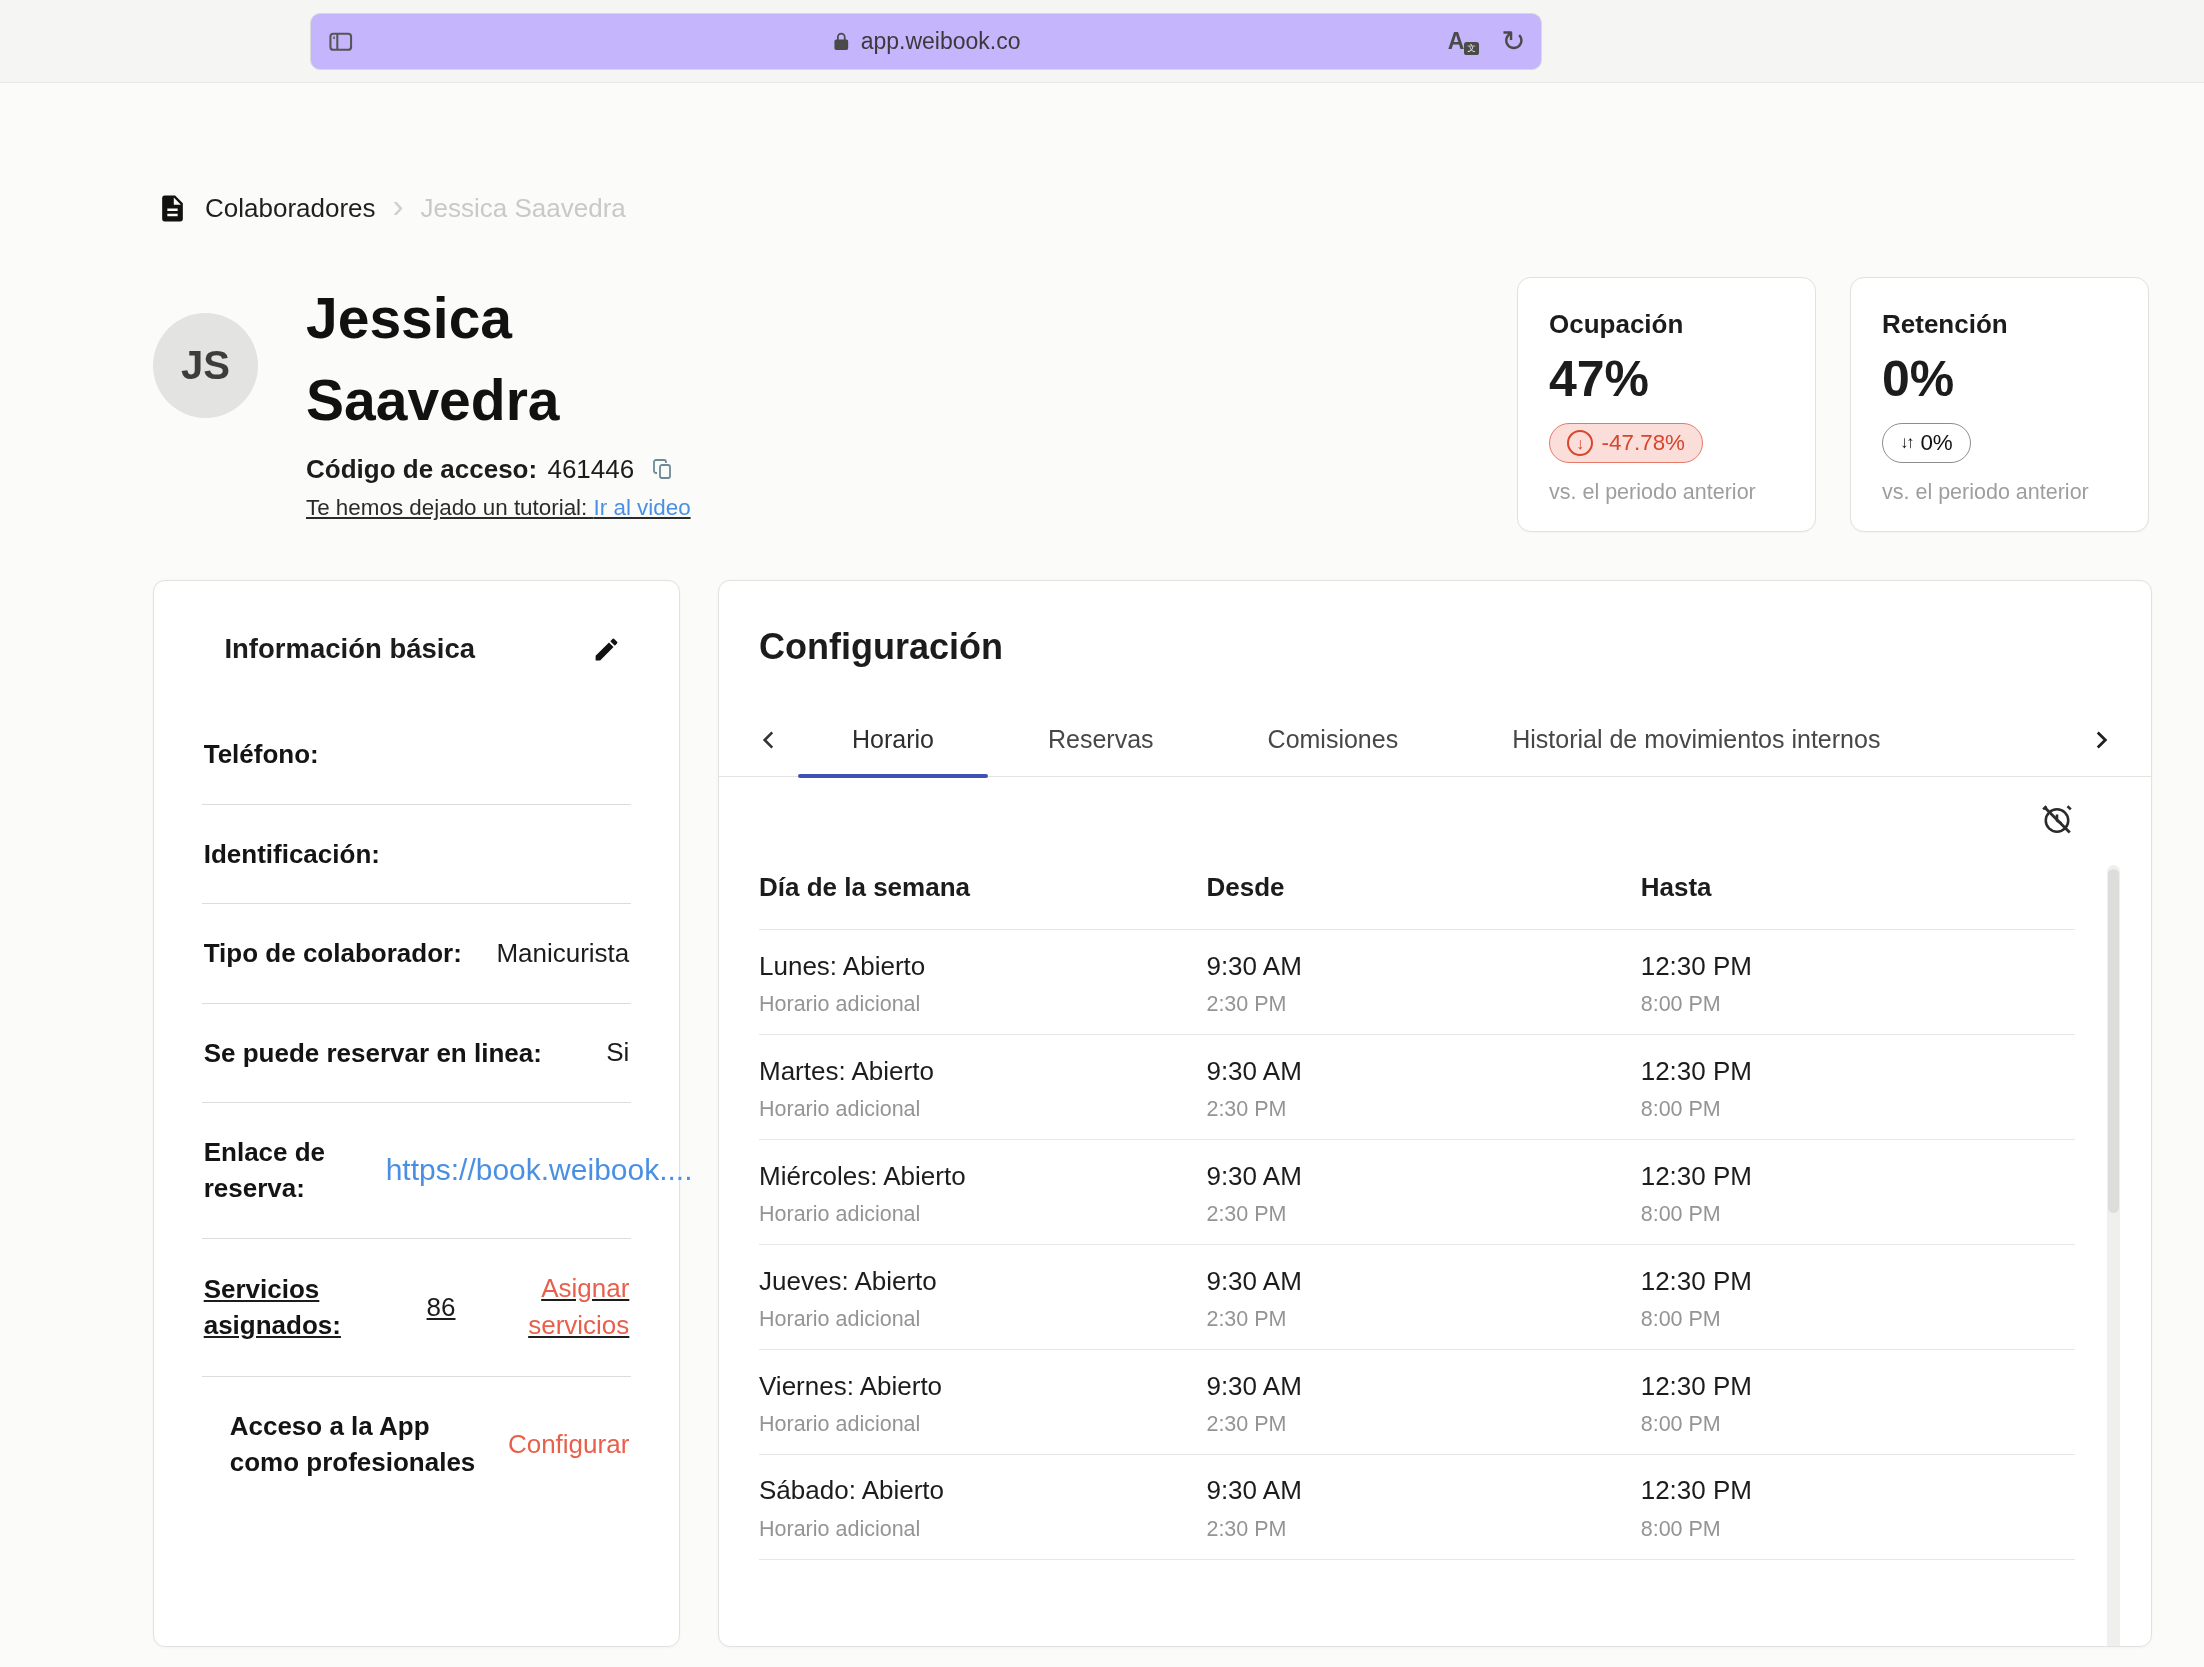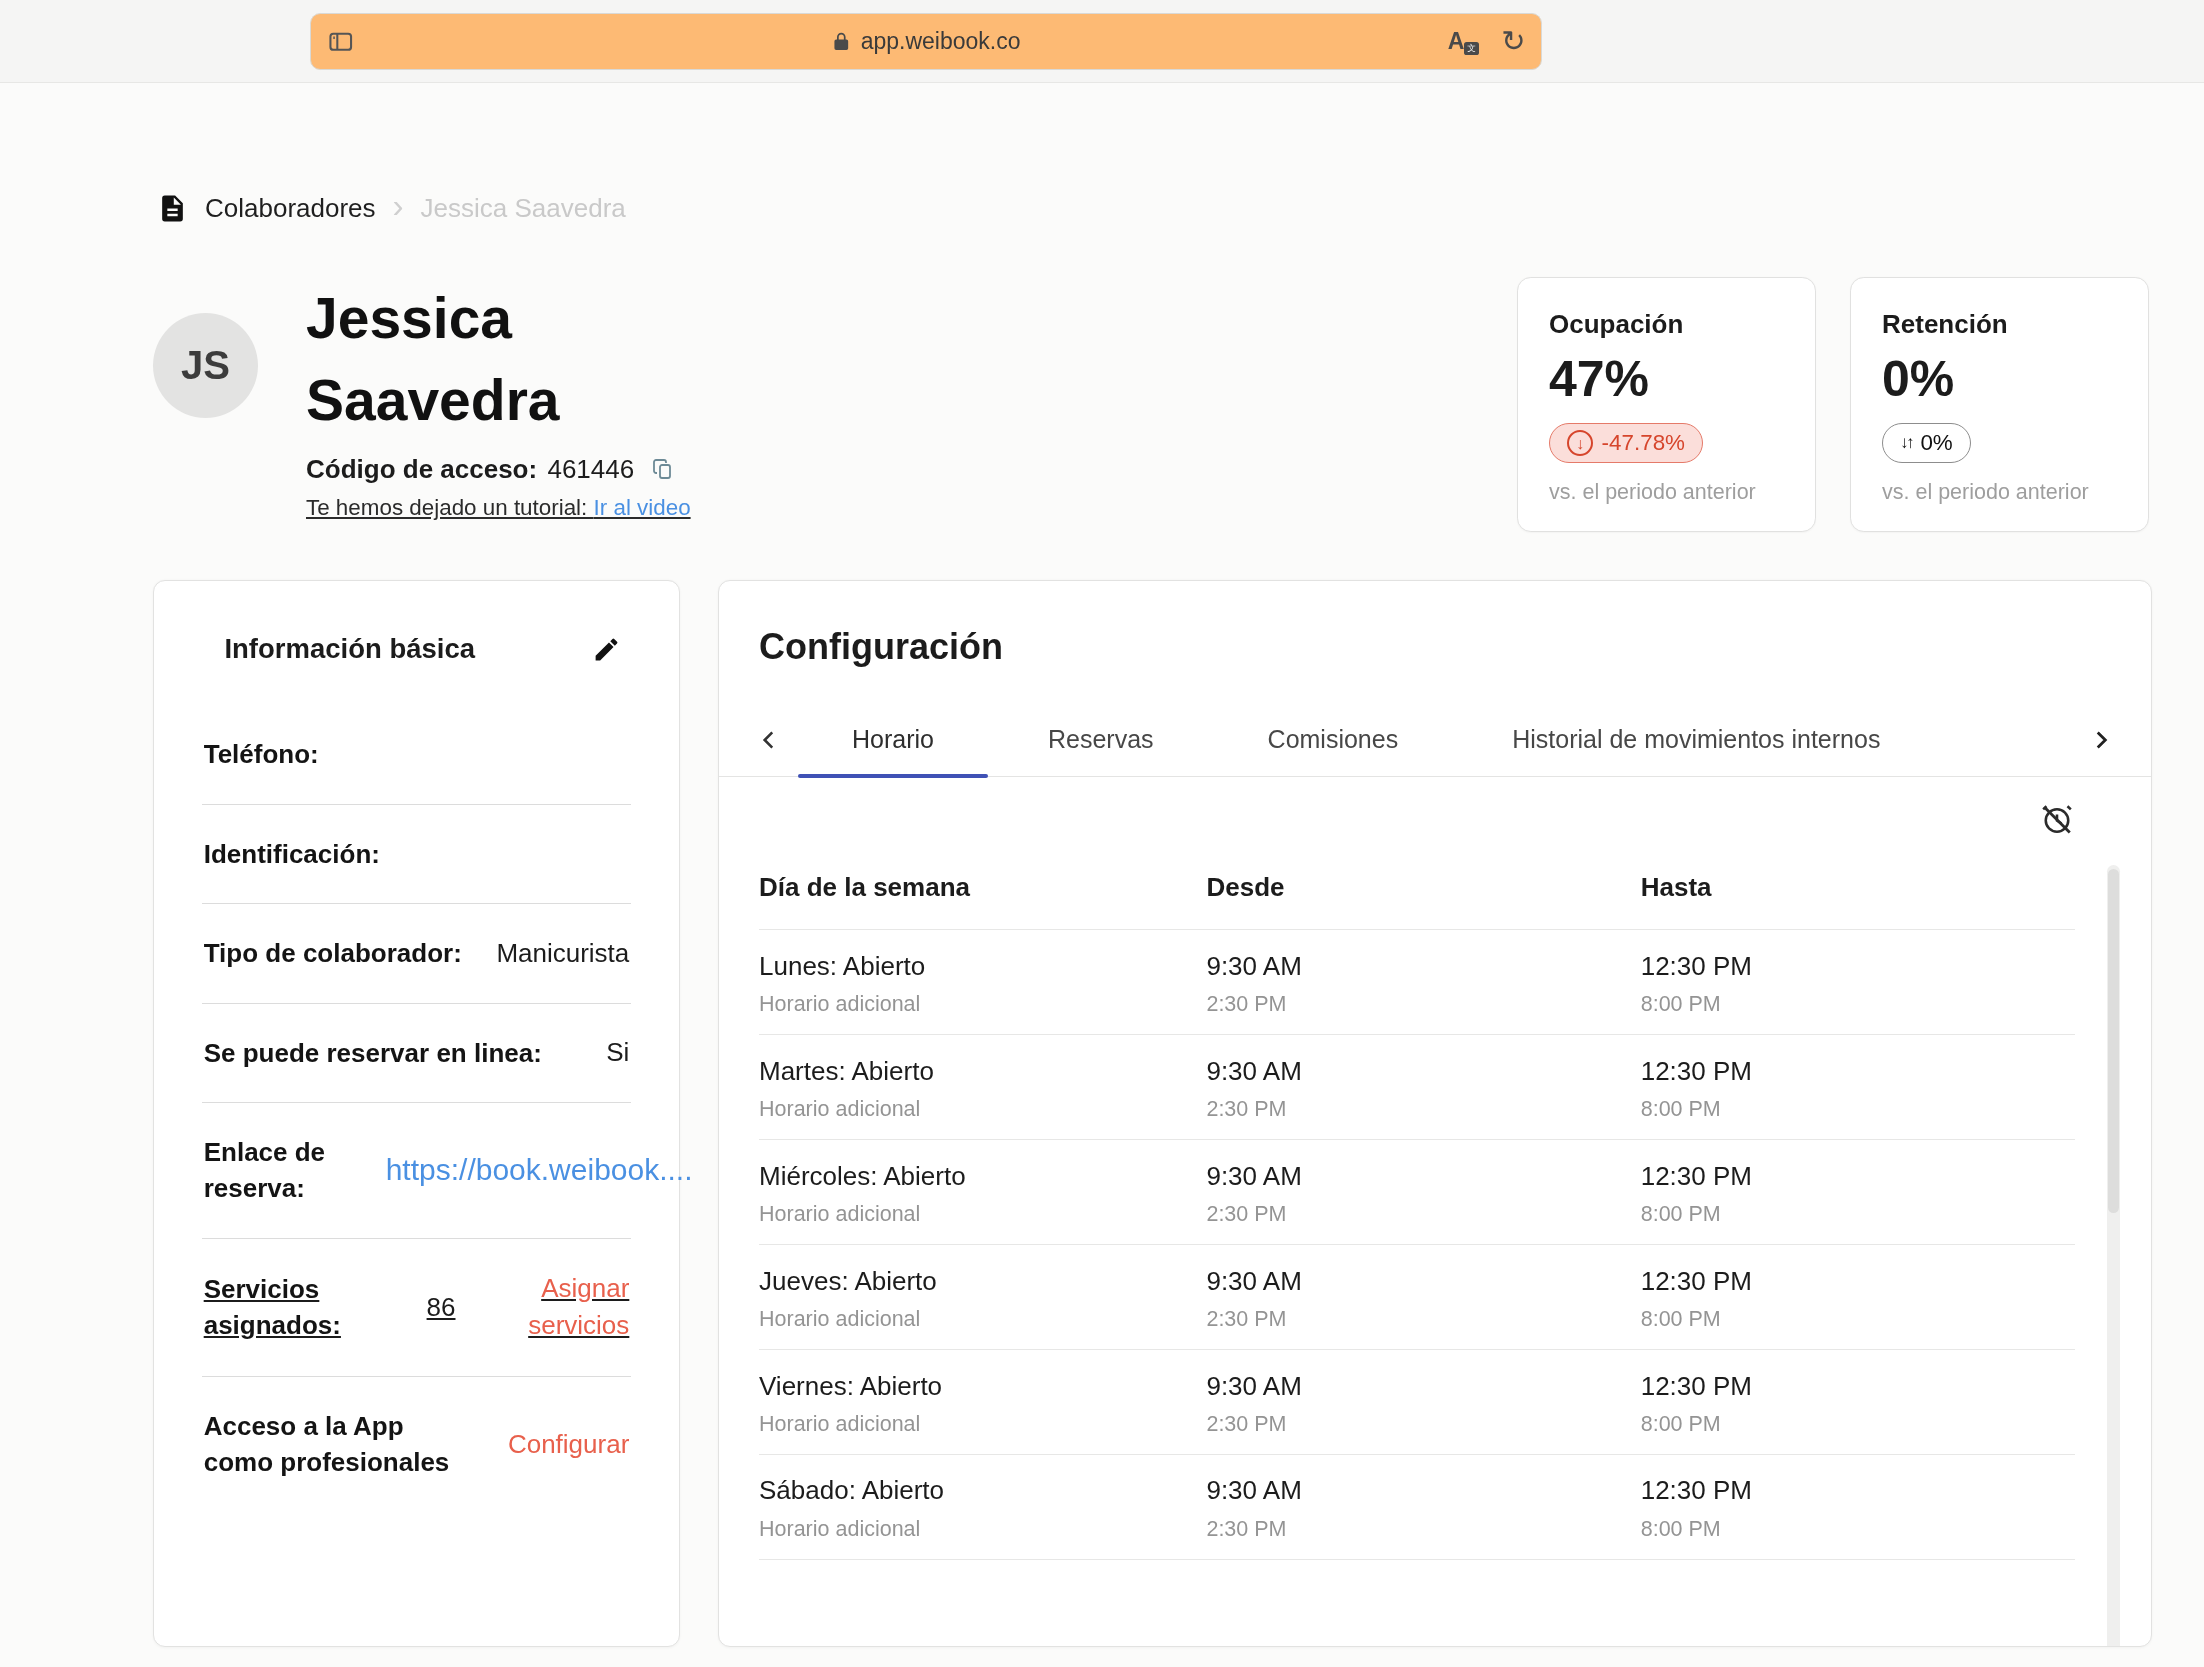--- a/index.html
+++ b/index.html
@@ -9,21 +9,21 @@
     background:#fbfbfa; overflow:hidden;
     font-family:"Liberation Sans", sans-serif; color:#1c1c1c;
   }
   
   .browser-bar {
     height:83px; background:#f5f5f4; border-bottom:0.9px solid #e7e7e5;
     position:relative;
   }
   .url-pill {
     position:absolute; left:310px; top:13px; width:1232px; height:57px;
-    background:#fdba74; border:0.9px solid #d9d9d6; border-radius:10.3px;
+    background:#c4b5fd; border:0.9px solid #d9d9d6; border-radius:10.3px;
     display:flex; align-items:center; padding:0 15.5px;
   }
   .url-center { position:absolute; left:0; right:0; display:flex; justify-content:center; align-items:center; gap:8.6px; pointer-events:none; }
   .url-text { font-size:23px; color:#3a3a3a; }
   .pill-right { margin-left:auto; display:flex; align-items:center; gap:22.4px; }
   .chrome-icon { color:#555; display:flex; align-items:center; }
   .reload-glyph { font-size:29px; color:#4a4a4a; line-height:1; }
   .translate-wrap { position:relative; width:31px; height:27.5px; }
   .translate-a { position:absolute; left:0; top:0; font-size:23px; color:#4a4a4a; font-weight:bold; }
   .translate-badge { position:absolute; right:0; bottom:0; width:14.6px; height:13px; background:#4a4a4a; border-radius:2.6px; color:#f5f5f4; font-size:8.6px; display:flex; align-items:center; justify-content:center; }
@@ -209,21 +209,21 @@
         <div class="info-row">
           <span class="info-label" style="flex:0 0 182px;">Enlace de reserva:</span>
           <span class="info-value link" style="flex:1;">https://book.weibook....</span>
         </div>
         <div class="info-row row-3">
           <span class="info-label">Servicios asignados:</span>
           <span class="mid-value">86</span>
           <span class="action-link">Asignar servicios</span>
         </div>
         <div class="info-row">
-          <span class="info-label" style="flex:0 0 258px;">Acceso a la App como profesionales</span>
+          <span class="info-label" style="flex:0 0 258px;margin-left:26px;">Acceso a la App como profesionales</span>
           <span class="action-link" style="flex:1; width:auto;">Configurar</span>
         </div>
       </div>
     </div>
 
     <div class="card config-card">
       <div class="config-title">Configuración</div>
 
       <div class="tabbar">
         <span class="tab-nav">

